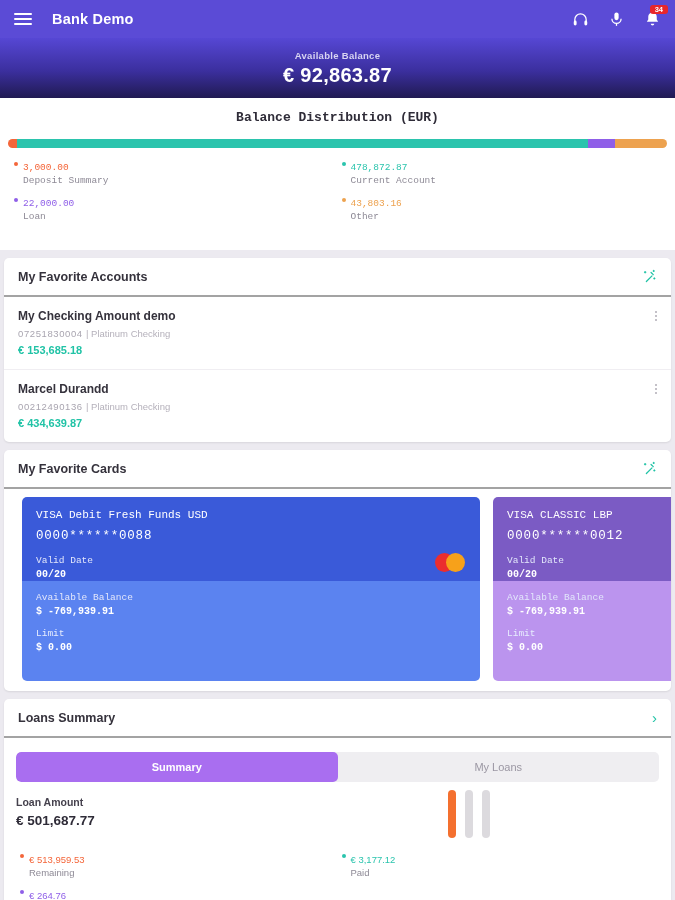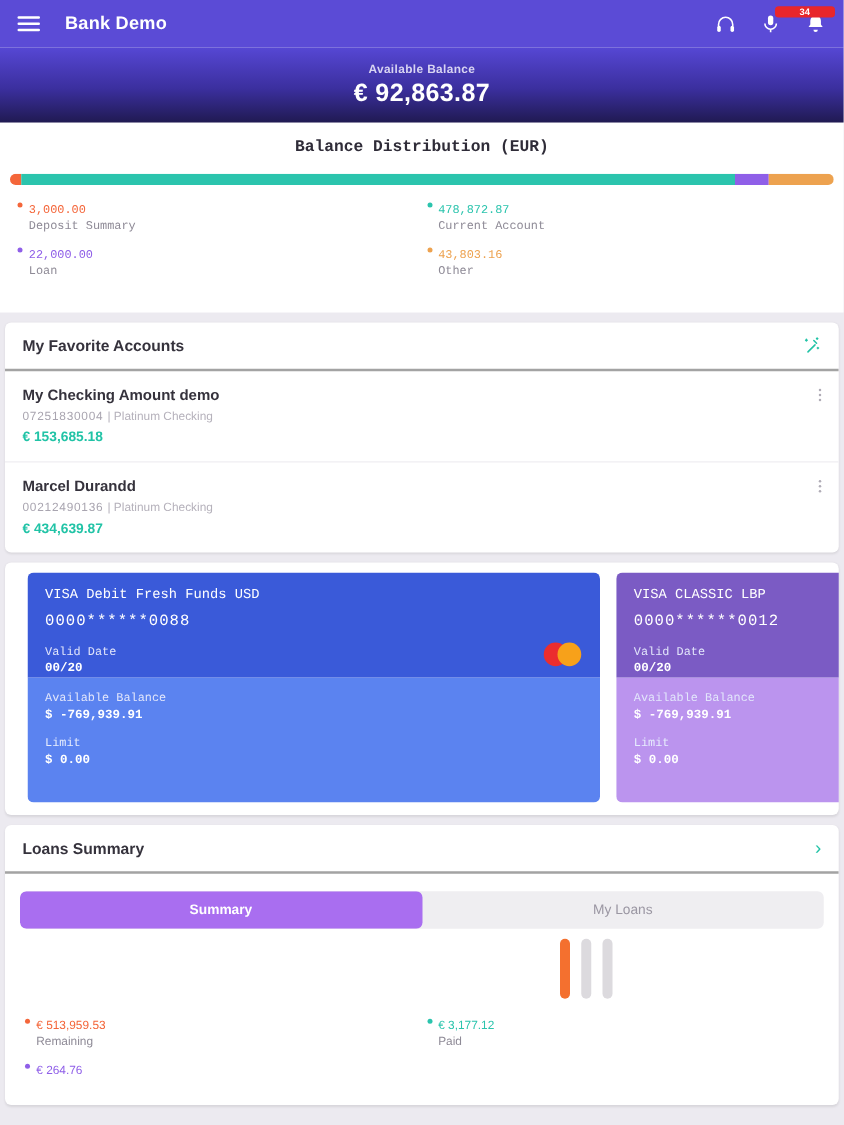--- a/index.html
+++ b/index.html
@@ -23,21 +23,21 @@
     color:#fff; font-size:14.5px; font-weight:bold;
     margin-left:20px; letter-spacing:.2px;
   }
   .top-icons { margin-left:auto; display:flex; align-items:center; gap:19px; }
   .ticon { position:relative; width:17px; height:19px; cursor:pointer; }
   .ticon svg { width:17px; height:19px; display:block; }
   .badge {
     position:absolute; top:-5px; right:-7px;
     background:#e8262b; color:#fff;
     font-size:7.5px; font-weight:bold;
-    border-radius:3px; padding:1px 20px; line-height:1;
+    border-radius:3px; padding:1px 5px; line-height:1;
     min-width:14px; text-align:right;
   }
 
   .balance-band {
     height:60px;
     background:linear-gradient(180deg,#5647d4 0%,#3b2f9e 55%,#201a52 100%);
     display:flex; flex-direction:column; align-items:center;
     justify-content:center; gap:3px; position:relative; z-index:2;
   }
   .bal-label { color:#d8d4f2; font-size:9.5px; font-weight:bold; letter-spacing:.3px; }
@@ -250,20 +250,30 @@
       </div>
       <div class="kebab">
           <i></i>
           <i></i>
           <i></i>
         </div>
     </div>
   </div>
 
   <div class="card">
+    <div class="card-head">
+      <h2>My Favorite Cards</h2>
+      <span class="wand">
+        <svg viewBox="0 0 24 24" fill="none" stroke="#21c3a6" stroke-width="2" stroke-linecap="round">
+          <path d="M7 20l9-9"></path>
+            <path d="M14.5 5.5l3.5 3.5"></path>
+          <path d="M4 5h2M5 4v2M18 3h1.5M18.7 2.3v1.5M19 15h1.5M19.7 14.3v1.5"></path>
+        </svg>
+      </span>
+    </div>
     <div class="cards-body">
       <div class="pay-card primary">
         <div class="pc-top">
           <div class="pc-title">VISA Debit Fresh Funds USD</div>
           <div class="pc-num">0000******0088</div>
           <div class="pc-lab">Valid Date</div>
           <div class="pc-val">00/20</div>
           <div class="mc">
               <i class="r"></i>
               <i class="y"></i>
@@ -297,20 +307,24 @@
     <div class="card-head loans-head">
       <h2>Loans Summary</h2>
       <span class="chev">›</span>
     </div>
     <div class="loans-body">
       <div class="seg">
         <div class="on">Summary</div>
         <div>My Loans</div>
       </div>
       <div class="loan-top">
+        <div>
+          <div class="loan-lab">Loan Amount</div>
+          <div class="loan-amt">€ 501,687.77</div>
+        </div>
         <div class="bars">
           <i style="background:#f4702f"></i>
             <i style="background:#dcdade"></i>
             <i style="background:#dcdade"></i>
         </div>
       </div>
       <div class="legend" style="padding:6px 0 0 0">
         <div class="leg-item">
           <div class="leg-val" style="color:#f4663a">
             <span class="dot" style="background:#f4663a"></span>

